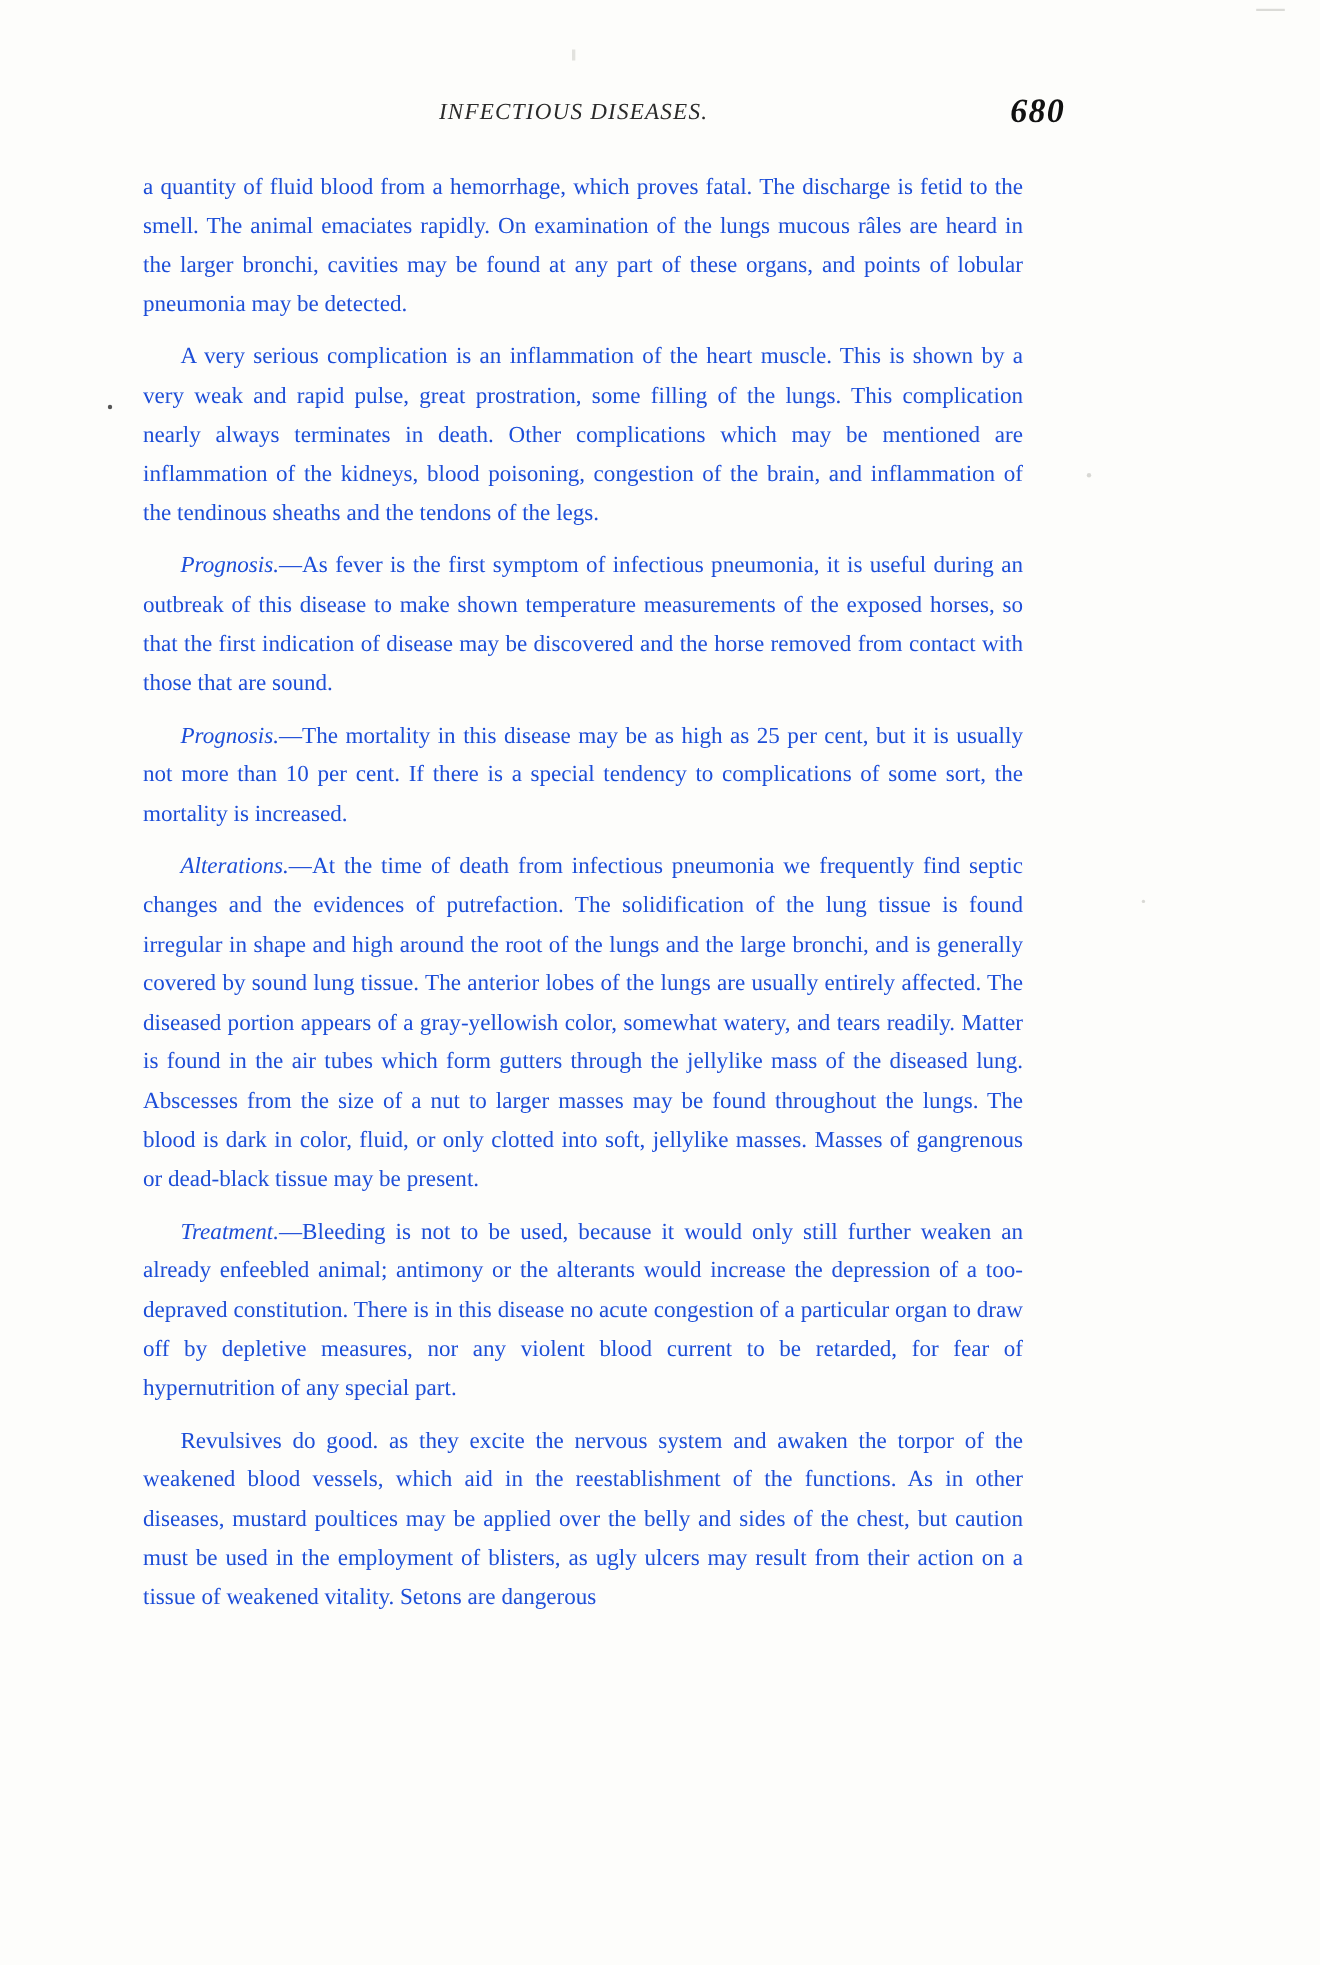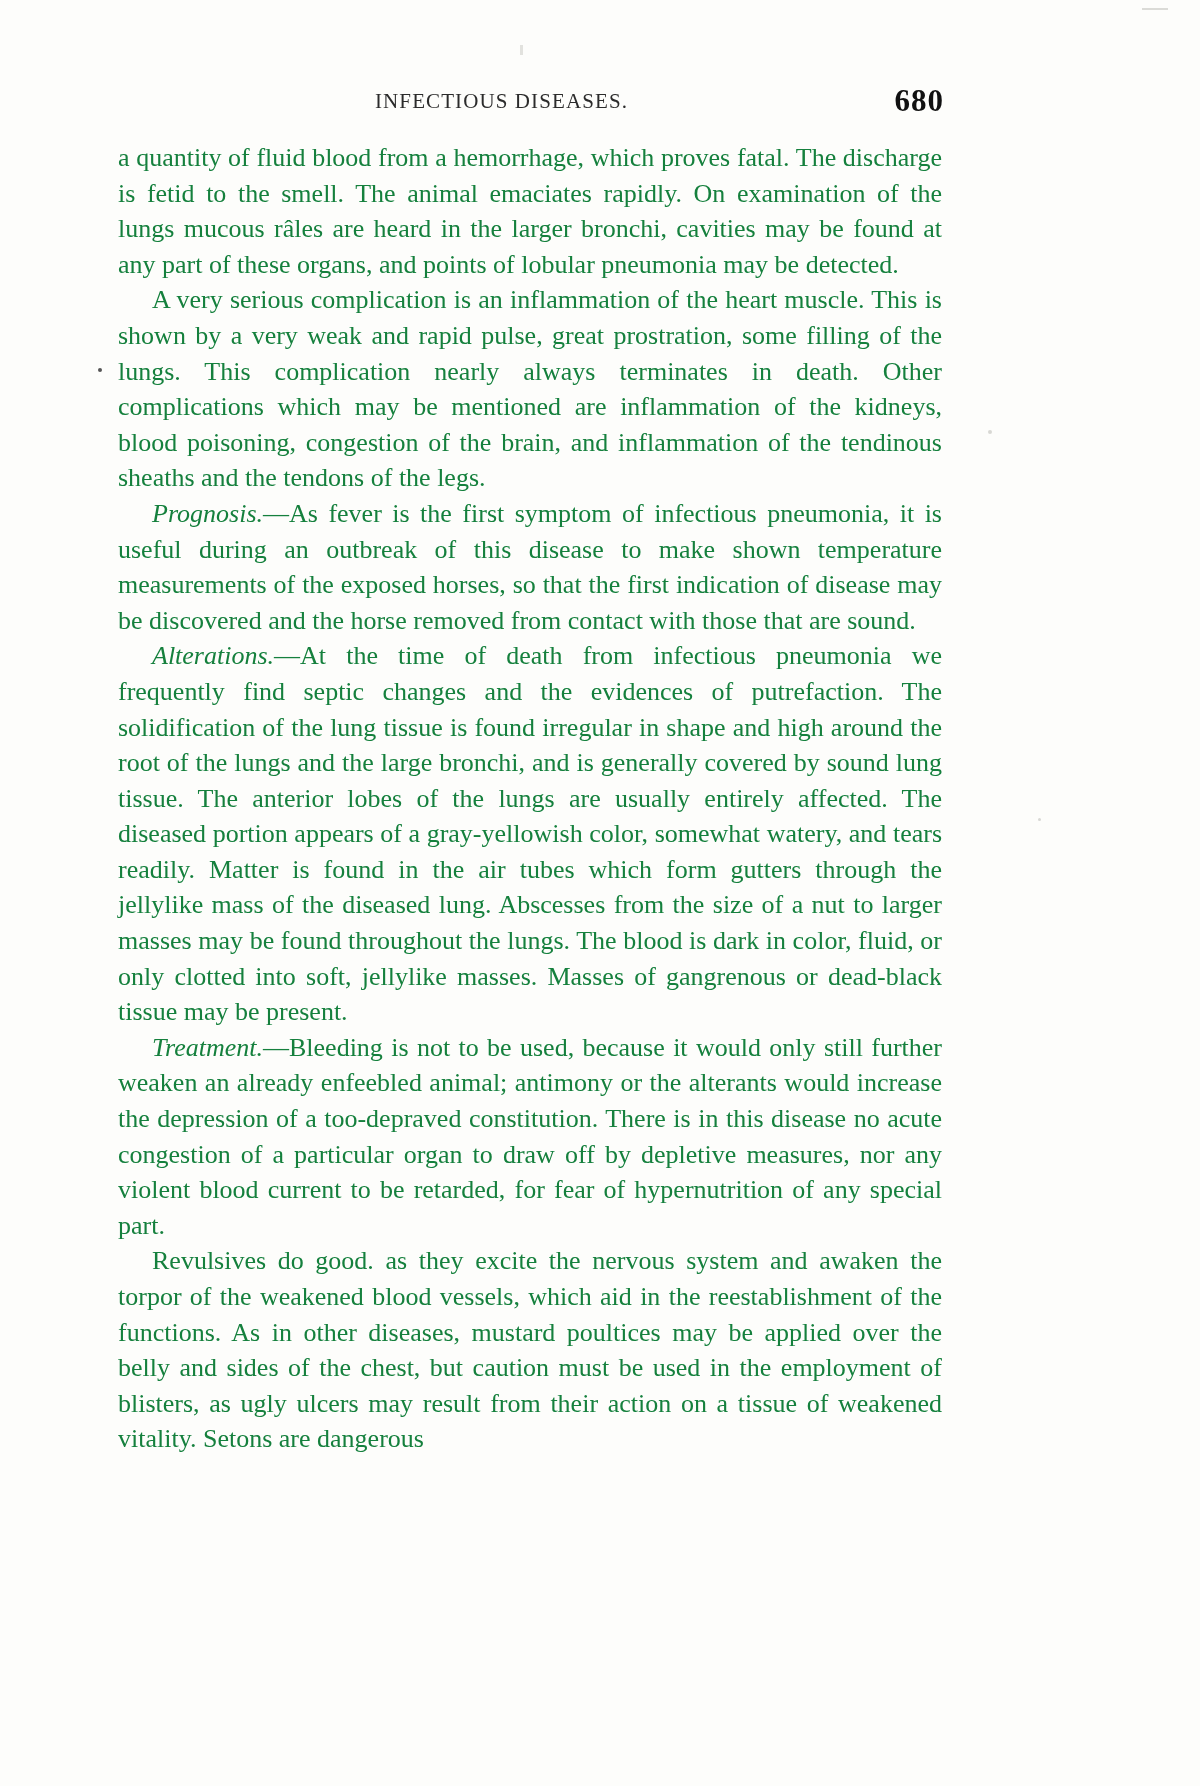--- a/index.html
+++ b/index.html
@@ -37,23 +37,24 @@
     font-family: "Liberation Serif", serif;
     font-size: 11px;
     letter-spacing: 3px;
     color: #a9a9a4;
     white-space: nowrap;
     overflow: hidden;
   }
   .header {
     position: absolute;
     top: 83px;
-    left: 104px;
+    left: 128px;
     width: 840px;
     height: 34px;
+    font-style: italic;
   }
   .running-head {
     position: absolute;
     left: 271px;
     top: 6px;
     font-size: 21px;
     letter-spacing: 1.1px;
     font-variant: small-caps;
     text-transform: uppercase;
     color: #2b2b2b;
@@ -67,26 +68,26 @@
     letter-spacing: 1px;
     color: #111;
   }
   .body-col {
     position: absolute;
     left: 118px;
     top: 140px;
     width: 824px;
   }
   p.para {
-    margin: 0;
-    font-size: 26px;
+    margin: 12px;
+    font-size: 21px;
     line-height: 35.6px;
     text-align: justify;
     text-justify: inter-word;
-    color: #15803d;
+    color: #1d4ed8;
     hyphens: manual;
   }
   p.indent {
     text-indent: 34px;
   }
   .run-in {
     font-style: italic;
   }
   .side-dot {
     position: absolute;
@@ -127,20 +128,23 @@
     </p>
 
     <p class="para indent">
       <span>A very serious complication is an inflammation of the heart muscle. This is shown by a very weak and rapid pulse, great prostration, some filling of the lungs. This complication nearly always terminates in death. Other complications which may be mentioned are inflammation of the kidneys, blood poisoning, congestion of the brain, and inflammation of the tendinous sheaths and the tendons of the legs.</span>
     </p>
 
     <p class="para indent">
       <span class="run-in">Prognosis.</span><span>—As fever is the first symptom of infectious pneumonia, it is useful during an outbreak of this disease to make shown temperature measurements of the exposed horses, so that the first indication of disease may be discovered and the horse removed from contact with those that are sound.</span>
     </p>
 
+    <p class="para indent">
+      <span class="run-in">Prognosis.</span><span>—The mortality in this disease may be as high as 25 per cent, but it is usually not more than 10 per cent. If there is a special tendency to complications of some sort, the mortality is increased.</span>
+    </p>
 
     <p class="para indent">
       <span class="run-in">Alterations.</span><span>—At the time of death from infectious pneumonia we frequently find septic changes and the evidences of putrefaction. The solidification of the lung tissue is found irregular in shape and high around the root of the lungs and the large bronchi, and is generally covered by sound lung tissue. The anterior lobes of the lungs are usually entirely affected. The diseased portion appears of a gray-yellowish color, somewhat watery, and tears readily. Matter is found in the air tubes which form gutters through the jellylike mass of the diseased lung. Abscesses from the size of a nut to larger masses may be found throughout the lungs. The blood is dark in color, fluid, or only clotted into soft, jellylike masses. Masses of gangrenous or dead-black tissue may be present.</span>
     </p>
 
     <p class="para indent">
       <span class="run-in">Treatment.</span><span>—Bleeding is not to be used, because it would only still further weaken an already enfeebled animal; antimony or the alterants would increase the depression of a too-depraved constitution. There is in this disease no acute congestion of a particular organ to draw off by depletive measures, nor any violent blood current to be retarded, for fear of hypernutrition of any special part.</span>
     </p>
 
     <p class="para indent">

